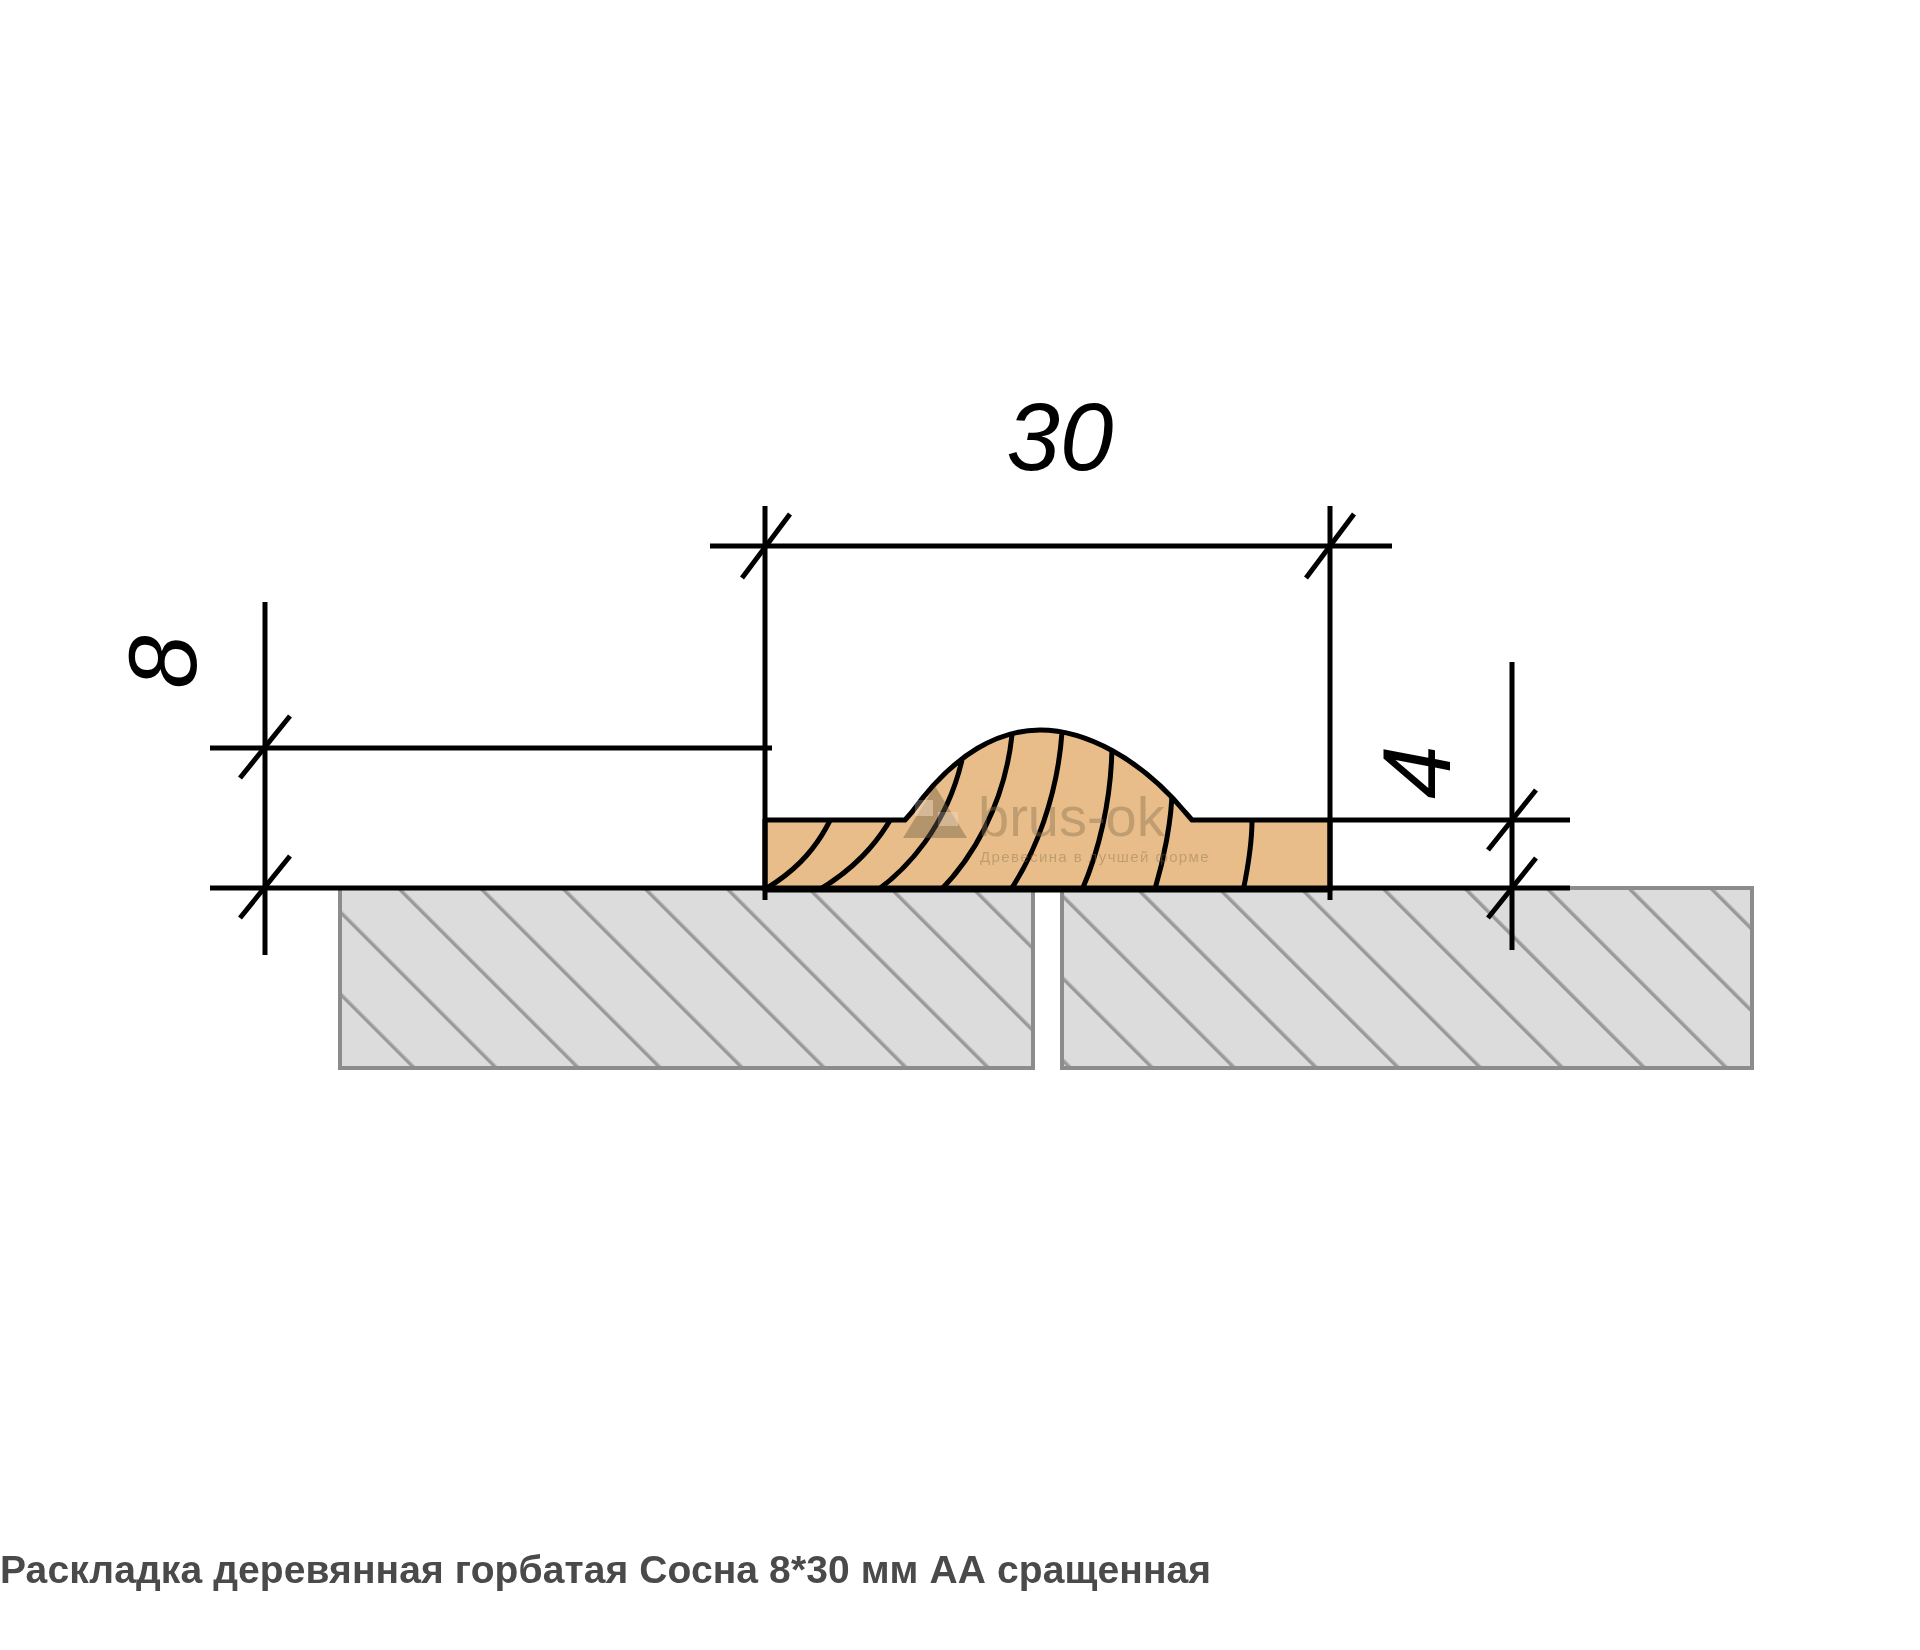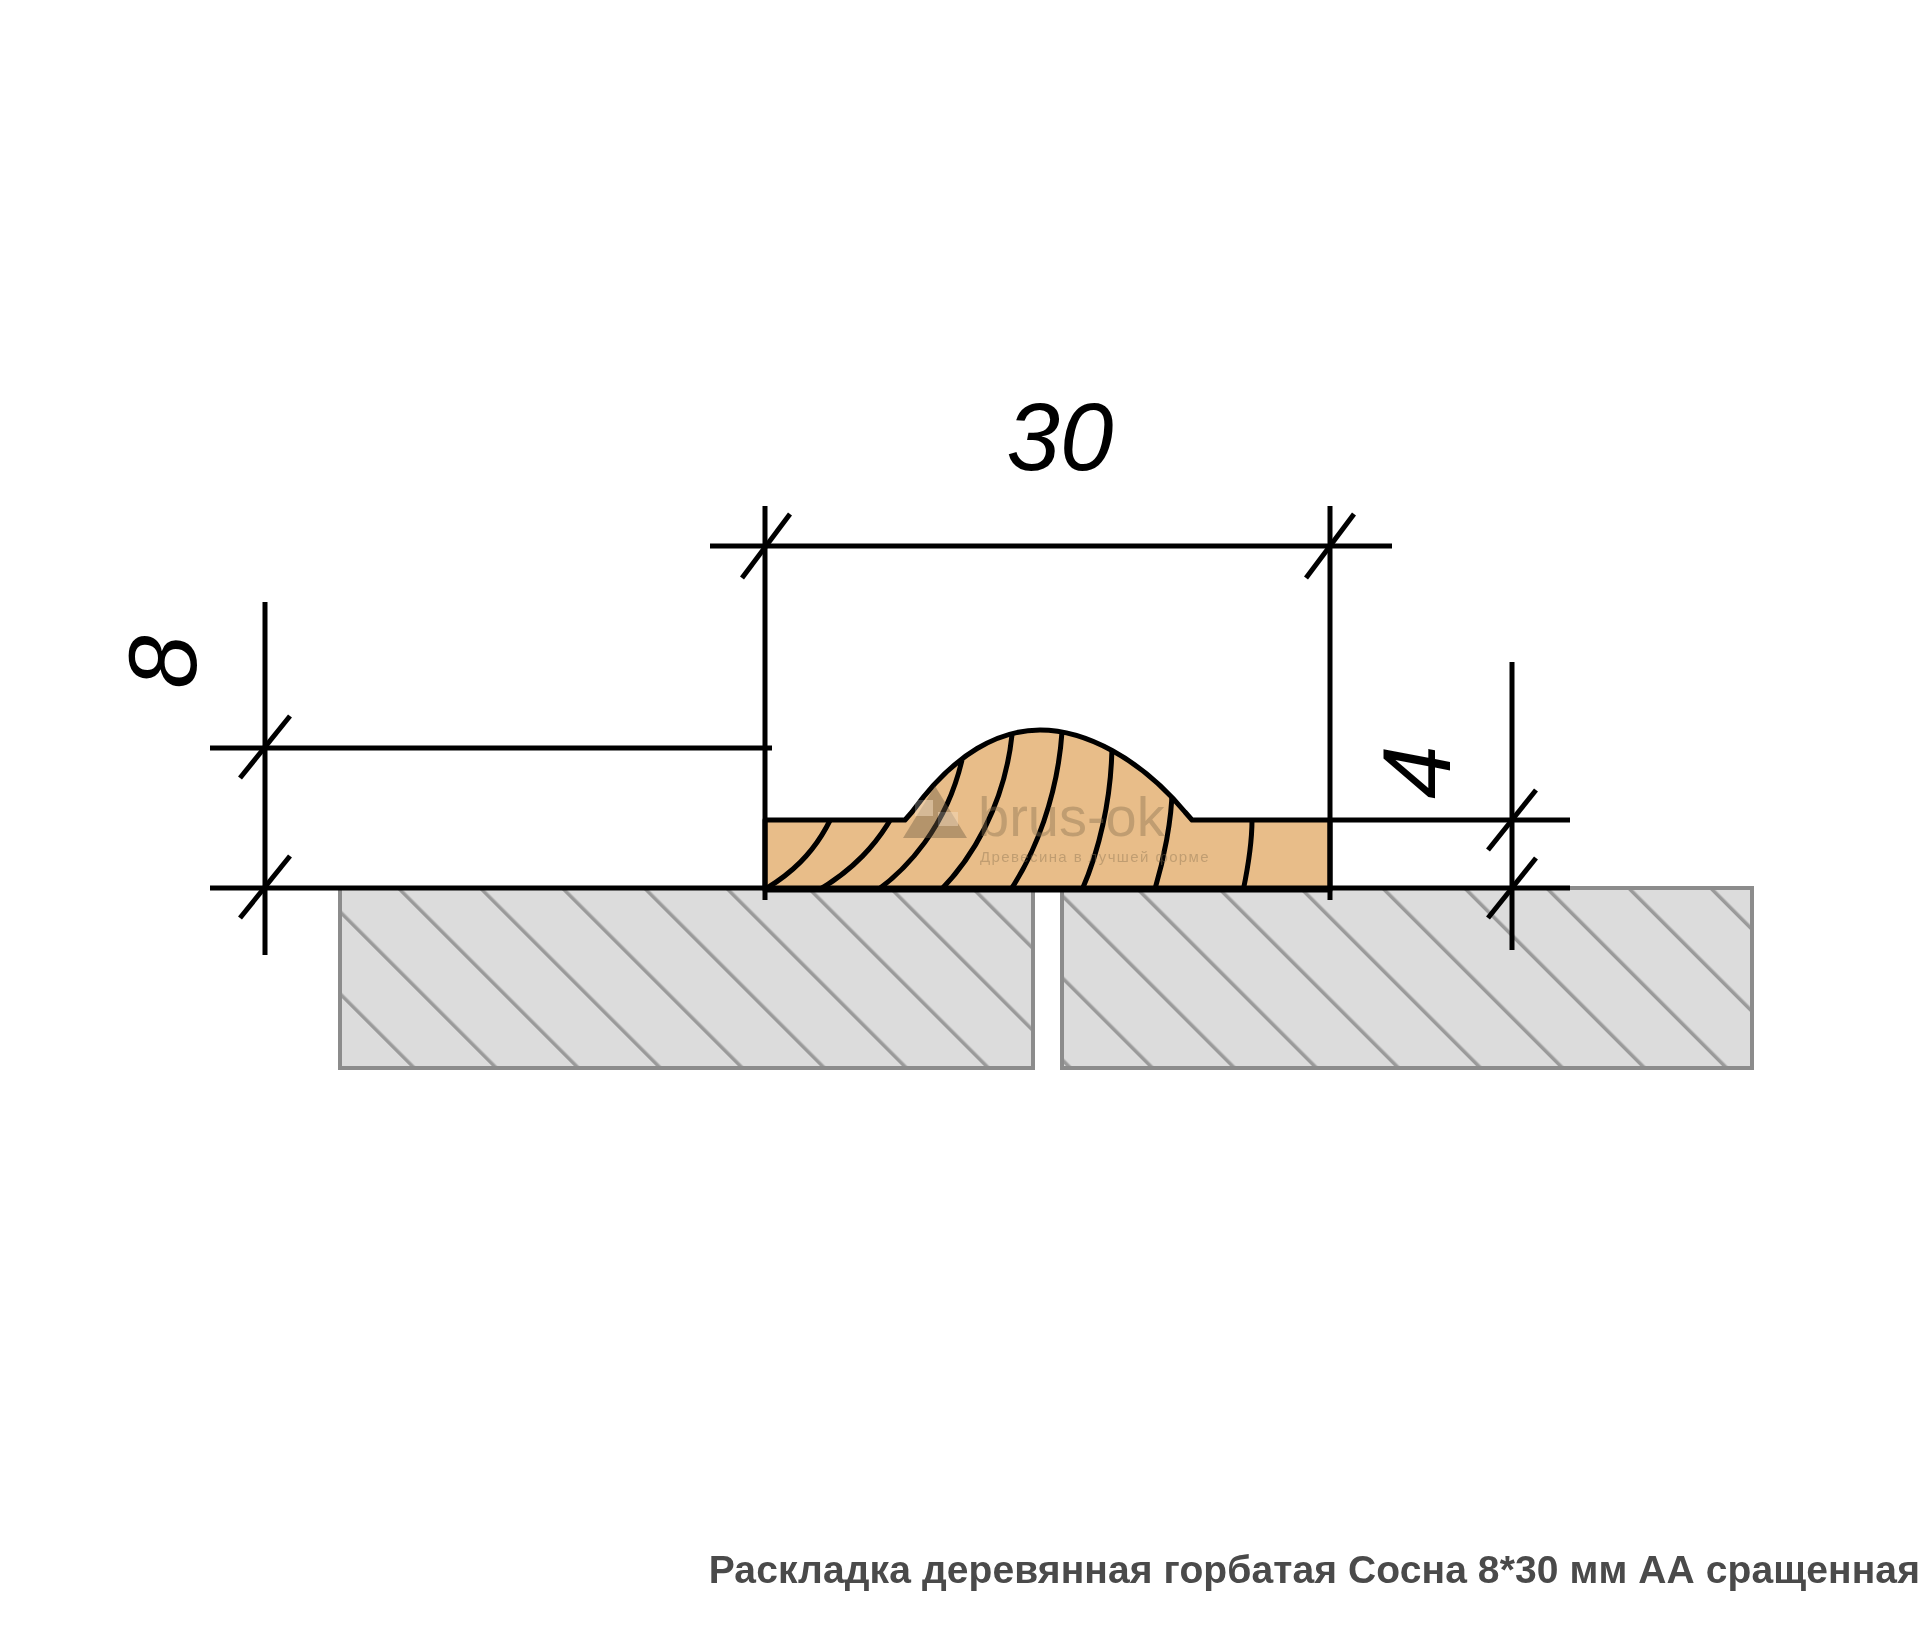--- a/index.html
+++ b/index.html
@@ -25,21 +25,21 @@
   .drawing-svg {
     display: block;
     width: 1920px;
     height: 1650px;
   }
   .caption-bar {
     position: absolute;
     left: 0;
     top: 1548px;
     width: 1920px;
-    text-align: right;
+    text-align: left;
     font-family: "Liberation Sans", sans-serif;
     font-size: 39px;
     font-weight: 700;
     color: #4a4a4a;
     letter-spacing: 0.1px;
     white-space: nowrap;
   }
 </style>
 </head>
 <body>

